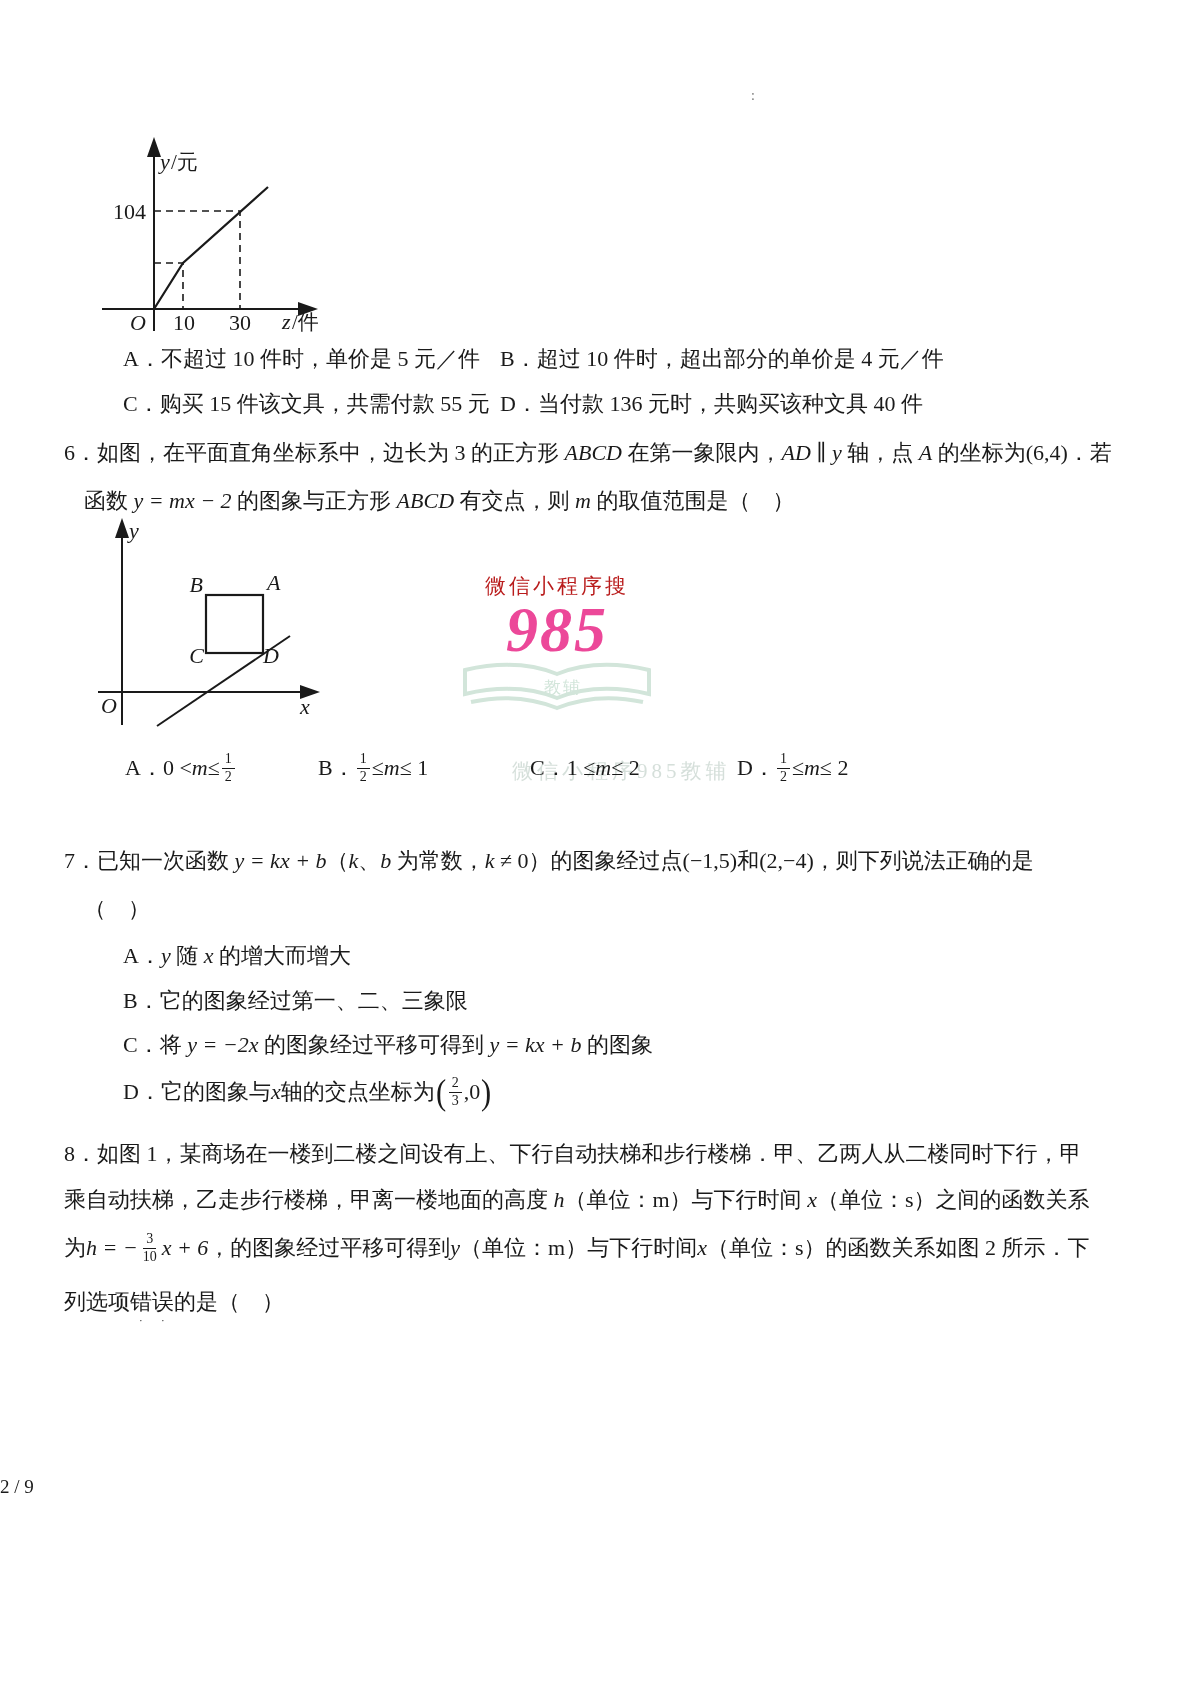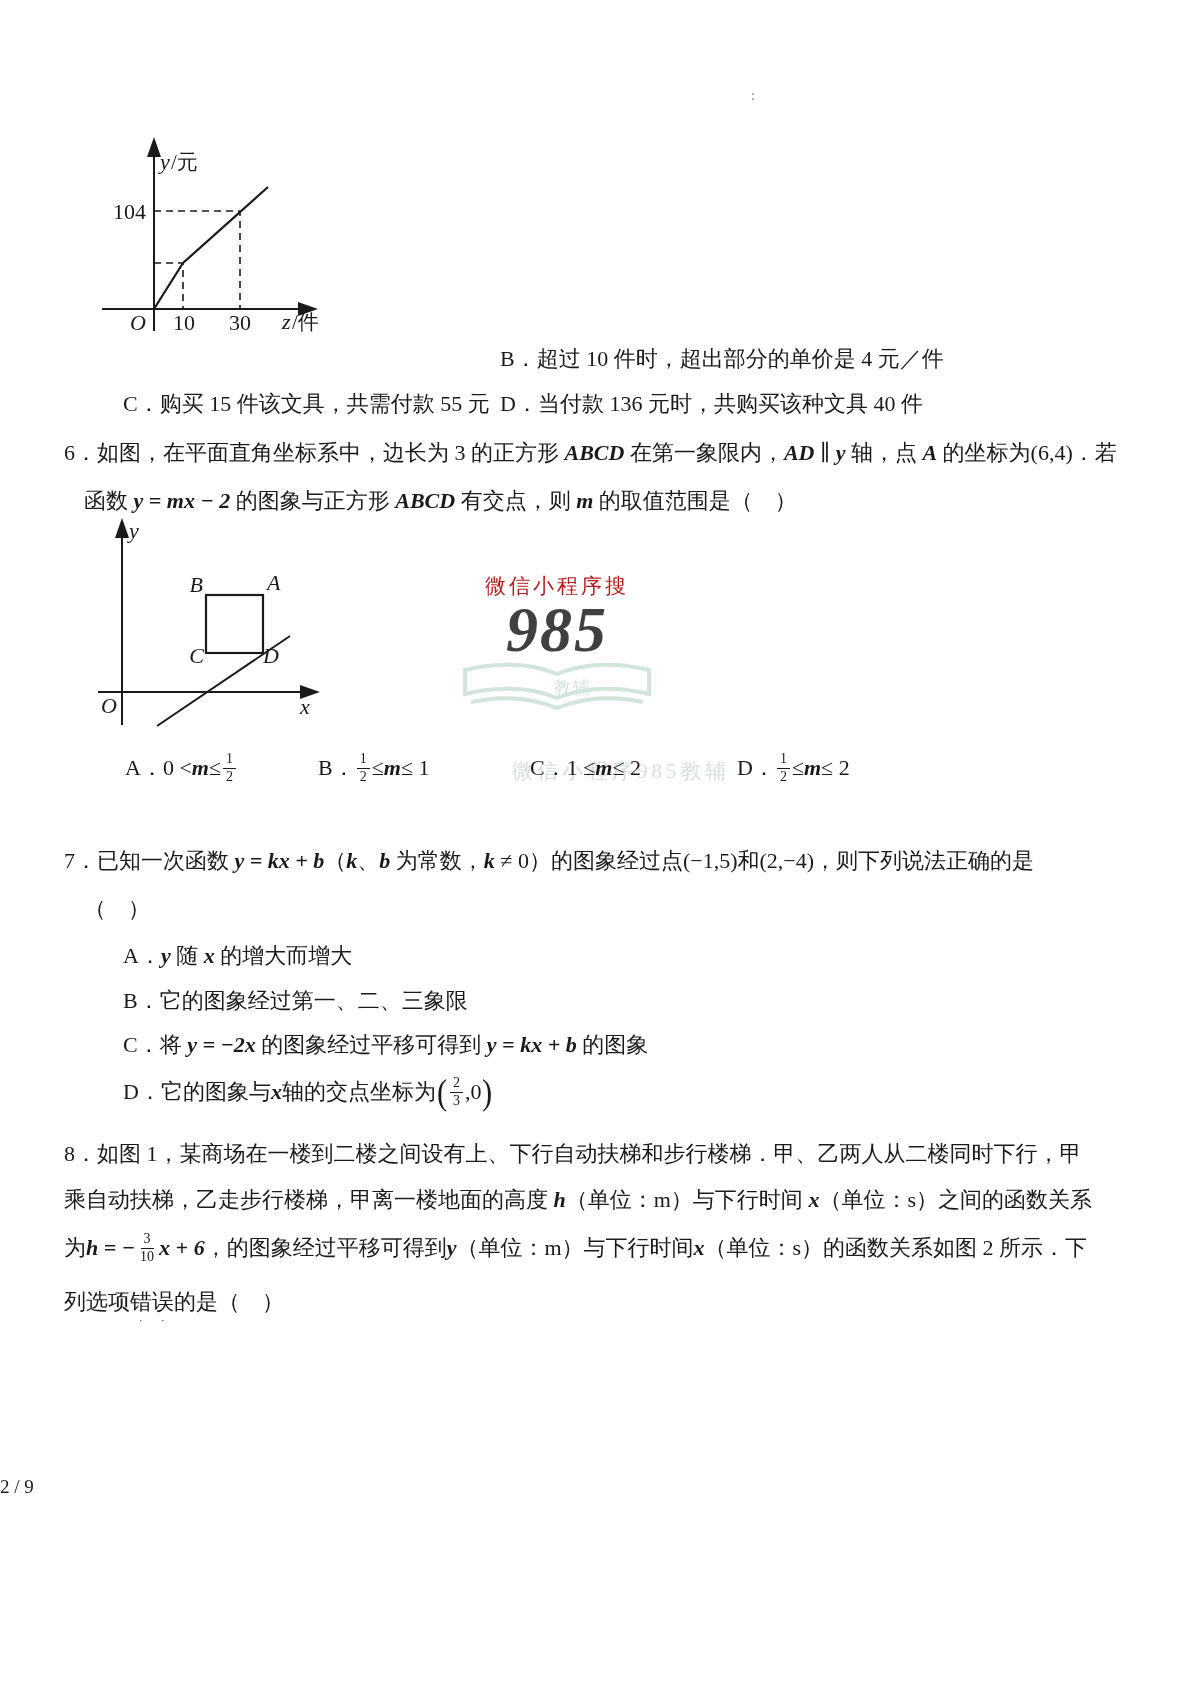--- a/index.html
+++ b/index.html
@@ -9,21 +9,21 @@
     margin:0 auto;
     background:#ffffff;
     font-family:"Liberation Serif","DejaVu Serif",serif;
     color:#1a1a1a;
     font-size:22px;
     overflow:hidden;
   }
   .abs{position:absolute;}
   .row{position:absolute;white-space:nowrap;line-height:30px;}
   .fx{display:flex;align-items:center;}
-  .m{font-style:italic;font-weight:bold;}
+  .m{font-style:italic;}
   .topmark{color:#777;font-size:14px;}
   
   .frac{display:inline-flex;flex-direction:column;align-items:center;
         font-size:14px;line-height:1.15;font-style:normal;
         vertical-align:middle;margin:0 2px;}
   .frac .fn{border-bottom:1.4px solid #1a1a1a;padding:0 3px;}
   .frac .fd{padding:0 3px;}
   .bp{font-size:36px;font-weight:300;line-height:0;font-style:normal;
       transform:scaleX(.85);display:inline-block;}
   
@@ -31,22 +31,22 @@
         -webkit-text-emphasis-position:under right;text-emphasis-position:under right;}
   
   svg{overflow:visible;}
   svg text{font-family:"Liberation Serif","DejaVu Serif",serif;fill:#1a1a1a;}
   svg .it{font-style:italic;}
   .stroke{stroke:#1a1a1a;fill:none;}
   
   .wm{color:#d7e7de;text-align:center;user-select:none;}
   .wm .wm-top{font-size:21px;letter-spacing:3px;color:#b91c1c;}
   .wm .wm-big{font-size:64px;font-weight:bold;font-style:italic;line-height:60px;
-              color:#404040;letter-spacing:2px;}
-  .wm .wm-small{position:absolute;font-size:17px;left:102px;top:76px;
+              color:#ec4899;letter-spacing:2px;}
+  .wm .wm-small{position:absolute;font-size:17px;left:92px;top:76px;
                 font-style:normal;letter-spacing:2px;color:#d2e5da;}
   .wm-inline{position:absolute;font-size:21px;letter-spacing:4px;
              color:rgba(178,196,187,0.55);white-space:nowrap;margin-left:20px;}
   .footer{position:absolute;width:1110px;left:0;text-align:left;font-size:19px;}
 </style>
 </head>
 <body>
 
 <div class="page">
 
@@ -67,20 +67,23 @@
     <text class="it" x="72" y="34" font-size="22">y</text>
     <text x="83" y="34" font-size="21">/元</text>
     <text x="58" y="84" font-size="22" text-anchor="end">104</text>
     <text class="it" x="58" y="195" font-size="22" text-anchor="end">O</text>
     <text x="96" y="195" font-size="22" text-anchor="middle">10</text>
     <text x="152" y="195" font-size="22" text-anchor="middle">30</text>
     <text class="it" x="194" y="194" font-size="22">z</text>
     <text x="204" y="194" font-size="21">/件</text>
   </svg>
 
+  <div class="row" style="left:123px;top:344px;">
+    <span>A．</span><span>不超过 10 件时，单价是 5 元／件</span>
+  </div>
   <div class="row" style="left:500px;top:344px;">
     <span>B．</span><span>超过 10 件时，超出部分的单价是 4 元／件</span>
   </div>
   <div class="row" style="left:123px;top:389px;">
     <span>C．</span><span>购买 15 件该文具，共需付款 55 元</span>
   </div>
   <div class="row" style="left:500px;top:389px;">
     <span>D．</span><span>当付款 136 元时，共购买该种文具 40 件</span>
   </div>
 

